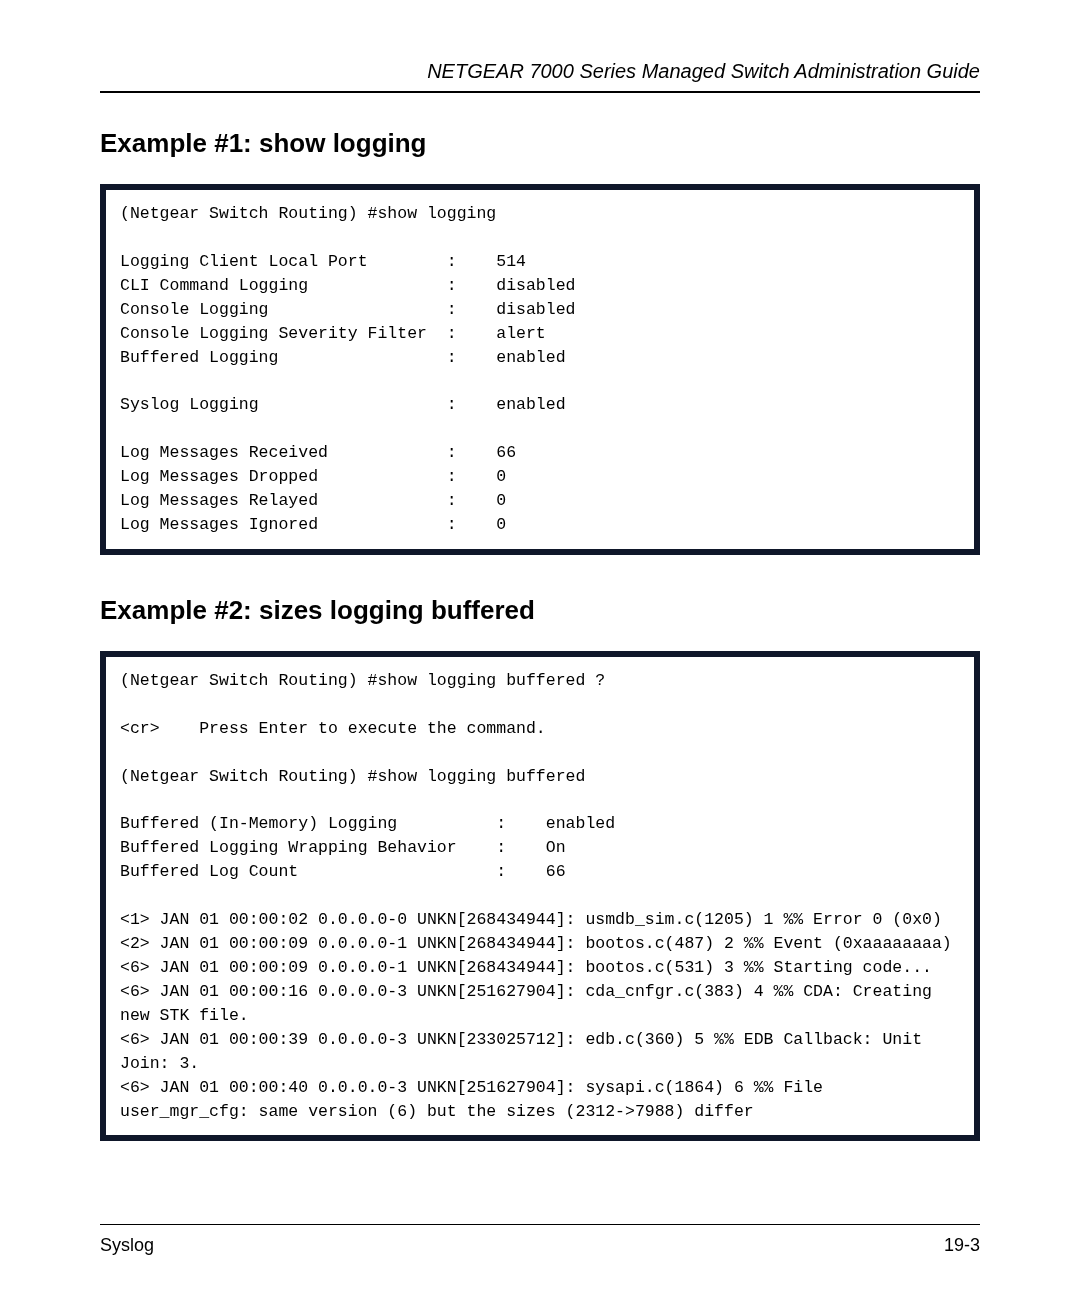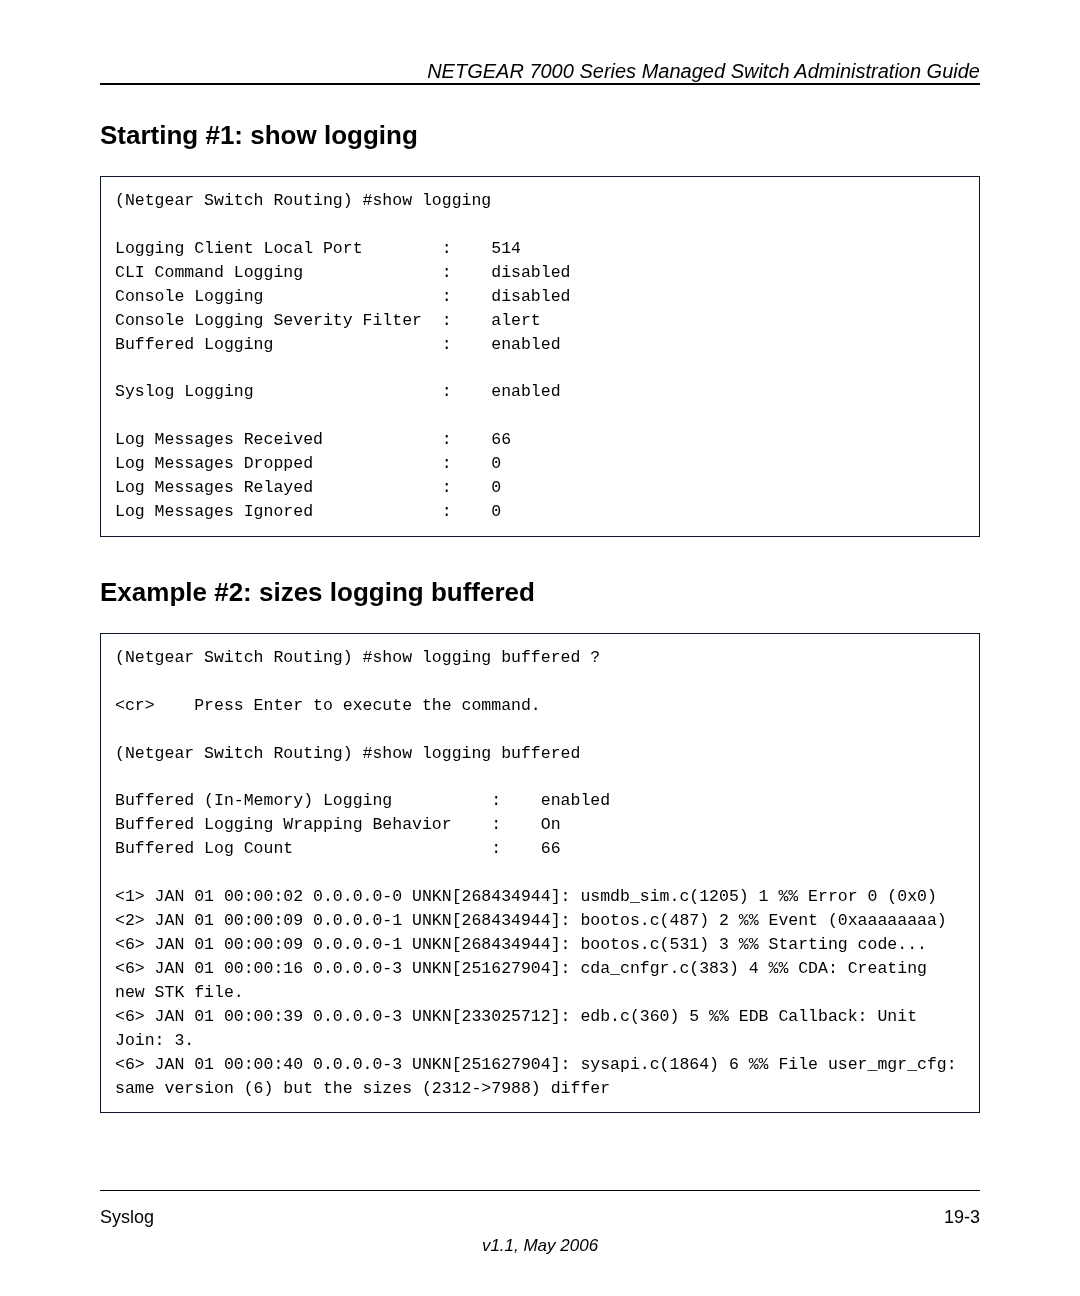--- a/index.html
+++ b/index.html
@@ -13,64 +13,65 @@
       background: white;
       font-family: Arial, Helvetica, sans-serif;
       color: #000;
       position: relative;
       padding: 60px 100px 40px 100px;
     }
     .header-title {
       text-align: right;
       font-style: italic;
       font-size: 20px;
+      padding-bottom: 8px;
       border-bottom: 2px solid #000;
       margin-bottom: 35px;
     }
     .section-heading {
       font-size: 26px;
       font-weight: bold;
       margin-bottom: 25px;
     }
     .code-box {
-      border: 1px solid #0f172a;
+      border: 6px solid #0f172a;
       padding: 12px 14px;
       font-family: "Courier New", Courier, monospace;
       font-size: 16.5px;
       line-height: 1.45;
       white-space: pre-wrap;
       margin-bottom: 40px;
     }
     .footer {
       position: absolute;
       left: 100px;
       right: 100px;
       bottom: 40px;
     }
     .footer-line {
       border-top: 1.5px solid #000;
-      padding-top: 16px;
+      padding-top: 10px;
       display: flex;
       justify-content: space-between;
       font-size: 18px;
       gap: 15px;
     }
     .footer-version {
       text-align: center;
       font-style: italic;
       font-size: 17px;
       margin-top: 8px;
     }
   </style>
 </head>
 <body>
 
 <div class="header-title">NETGEAR 7000  Series Managed Switch Administration Guide</div>
 
-<h2 class="section-heading">Starting #1: show logging</h2>
+<h2 class="section-heading">Example #1: show logging</h2>
 
 <div class="code-box">(Netgear Switch Routing) #show logging
 
 Logging Client Local Port        :    514
 CLI Command Logging              :    disabled
 Console Logging                  :    disabled
 Console Logging Severity Filter  :    alert
 Buffered Logging                 :    enabled
 
 Syslog Logging                   :    enabled
@@ -97,14 +98,13 @@
 &lt;6&gt; JAN 01 00:00:09 0.0.0.0-1 UNKN[268434944]: bootos.c(531) 3 %% Starting code...
 &lt;6&gt; JAN 01 00:00:16 0.0.0.0-3 UNKN[251627904]: cda_cnfgr.c(383) 4 %% CDA: Creating new STK file.
 &lt;6&gt; JAN 01 00:00:39 0.0.0.0-3 UNKN[233025712]: edb.c(360) 5 %% EDB Callback: Unit Join: 3.
 &lt;6&gt; JAN 01 00:00:40 0.0.0.0-3 UNKN[251627904]: sysapi.c(1864) 6 %% File user_mgr_cfg: same version (6) but the sizes (2312-&gt;7988) differ</div>
 
 <div class="footer">
   <div class="footer-line">
     <span>Syslog</span>
     <span>19-3</span>
   </div>
-  <div class="footer-version">v1.1, May 2006</div>
 </div>
 
 </body></html>

